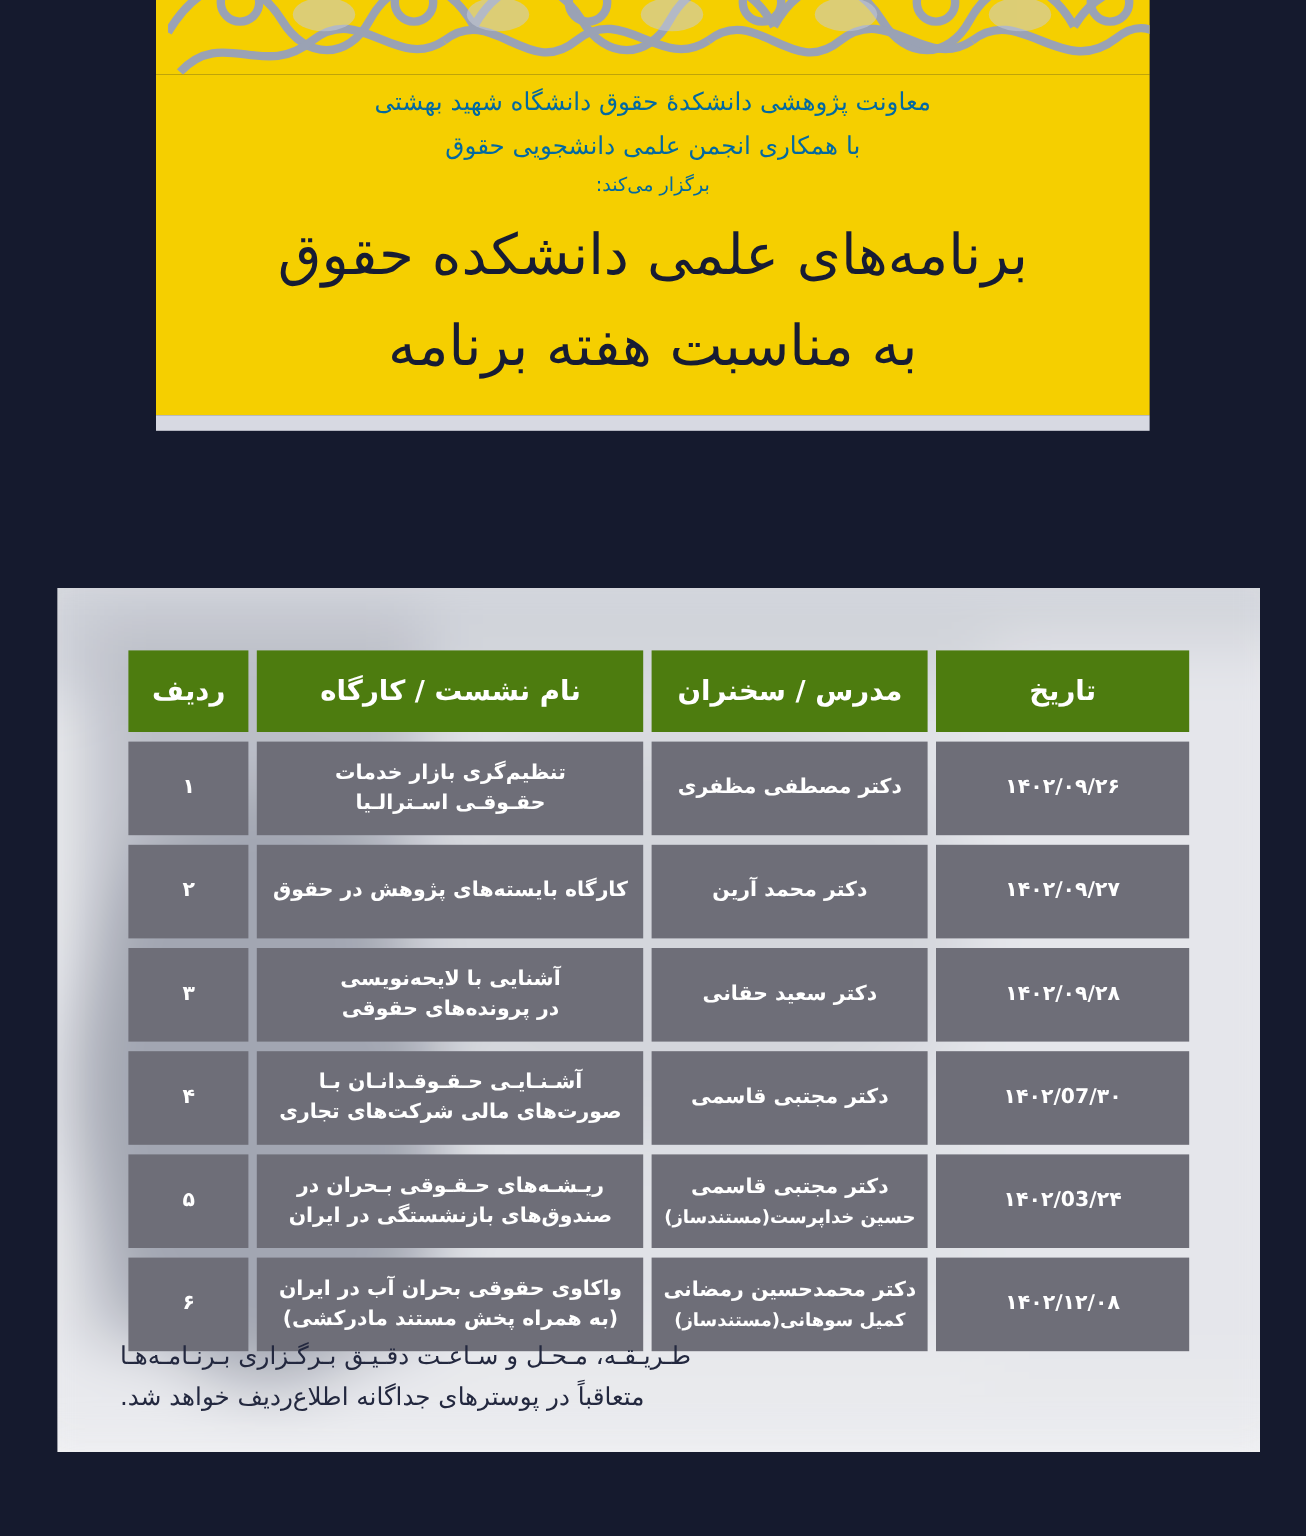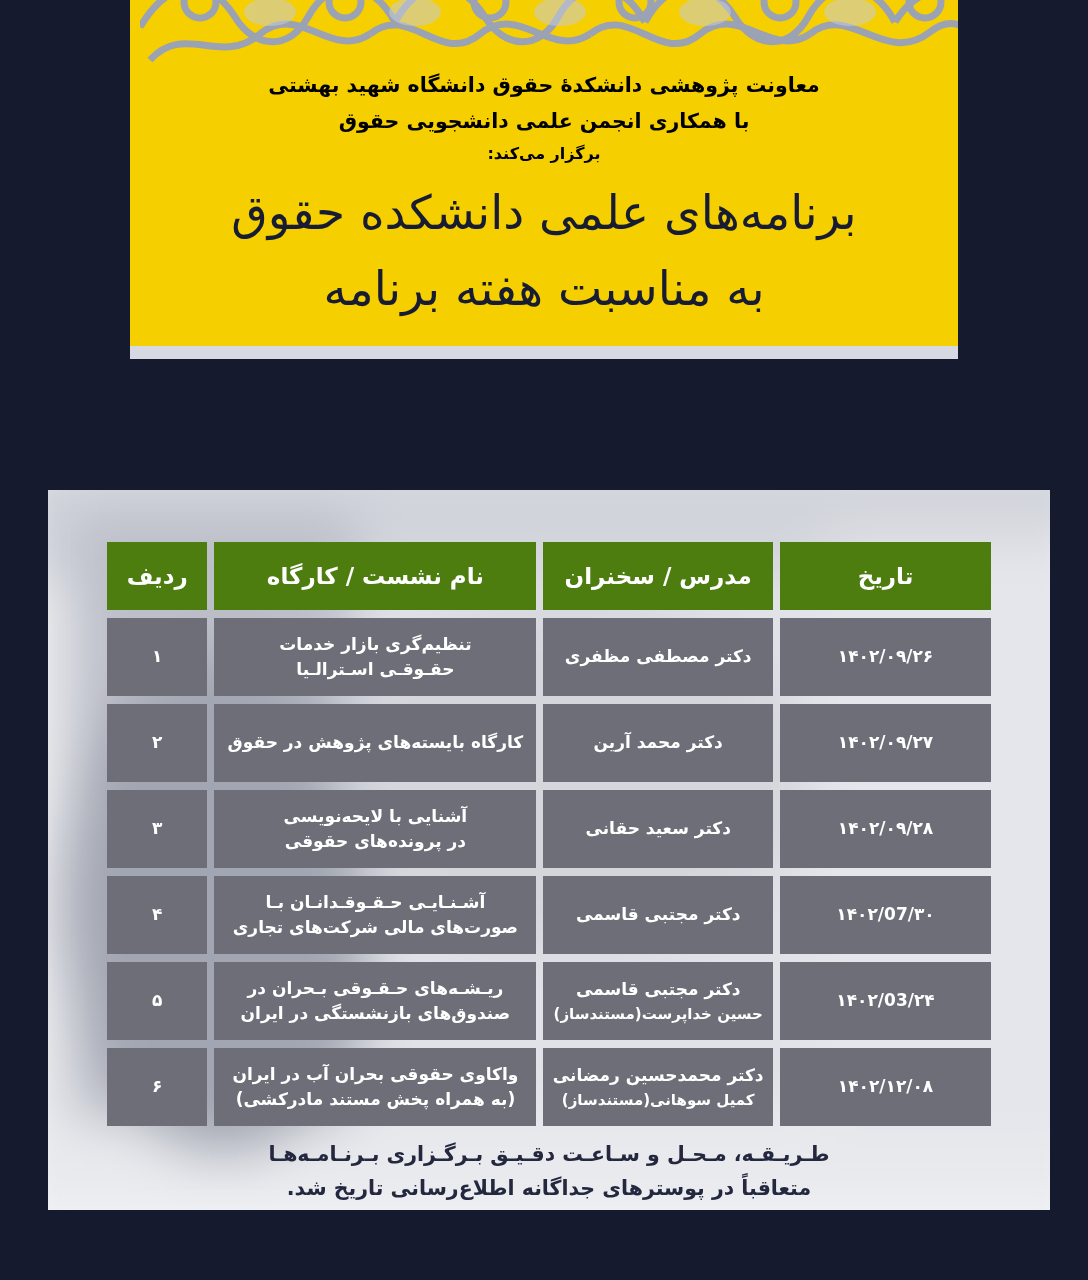--- a/index.html
+++ b/index.html
@@ -37,23 +37,23 @@
     opacity: 1;
   }
   .header-yellow {
     background: #f5cf00;
     padding: 6px 24px 26px 24px;
     text-align: center;
     color: #151a2e;
   }
   .hdr-line {
     font-size: 20.5px;
-    font-weight: bold;
+    font-weight: normal;
     line-height: 1.75;
-    color: #000000;
+    color: #0369a1;
     letter-spacing: -0.2px;
   }
   .hdr-line.small {
     font-size: 16px;
   }
   .title-big {
     font-size: 47px;
     font-weight: normal;
     line-height: 1.32;
     color: #171c33;
@@ -126,27 +126,27 @@
   col.c-date { width: 215px; }
 
   td.cell-row { font-size: 19px; }
   td.cell-date { font-size: 19px; letter-spacing: 0.5px; }
   td.cell-speaker { font-size: 17.5px; }
   td.cell-speaker .sub { font-size: 15px; display: block; }
   td.cell-name { font-size: 17.5px; margin-left: 20px; }
 
   .footnote {
     position: absolute;
-    bottom: 4px;
+    bottom: 28px;
     right: 52px;
     left: 52px;
-    text-align: center;
+    text-align: left;
     color: #23283f;
     font-size: 20.5px;
-    font-weight: bold;
+    font-weight: normal;
     line-height: 1.65;
   }
 </style>
 </head>
 <body>
 
 <div class="header-wrap">
 
   <div class="ornament-band">
     <svg class="orn" viewBox="0 0 828 95" preserveAspectRatio="none">
@@ -257,15 +257,15 @@
           </td>
           <td class="cell-name">واکاوی حقوقی بحران آب در ایران<br>(به همراه پخش مستند مادرکشی)</td>
           <td class="cell-row">۶</td>
         </tr>
       </tbody>
     </table>
   </div>
 
   <div class="footnote">
     <div>طـریـقـه، مـحـل و سـاعـت دقـیـق بـرگـزاری بـرنـامـه‌هـا</div>
-    <div>متعاقباً در پوسترهای جداگانه اطلاع‌رسانی تاریخ شد.</div>
+    <div>متعاقباً در پوسترهای جداگانه اطلاع‌ردیف خواهد شد.</div>
   </div>
 </div>
 
 </body></html>

